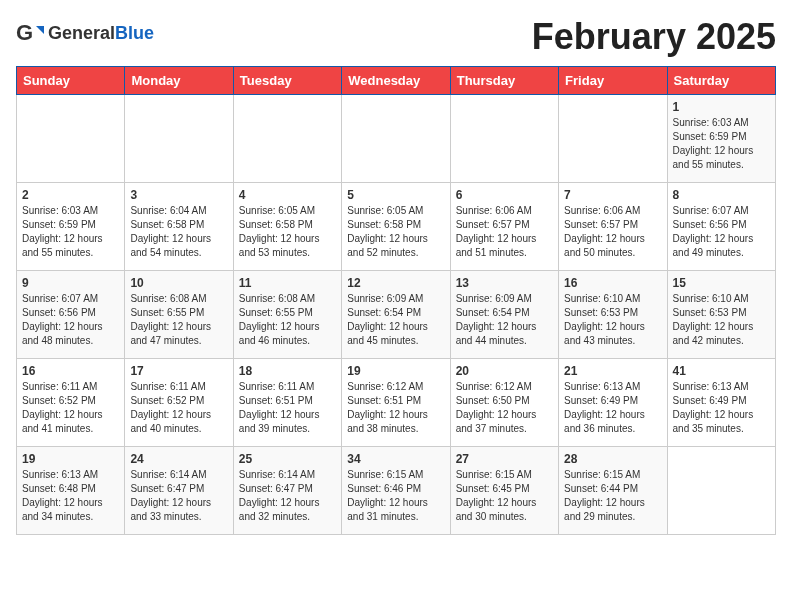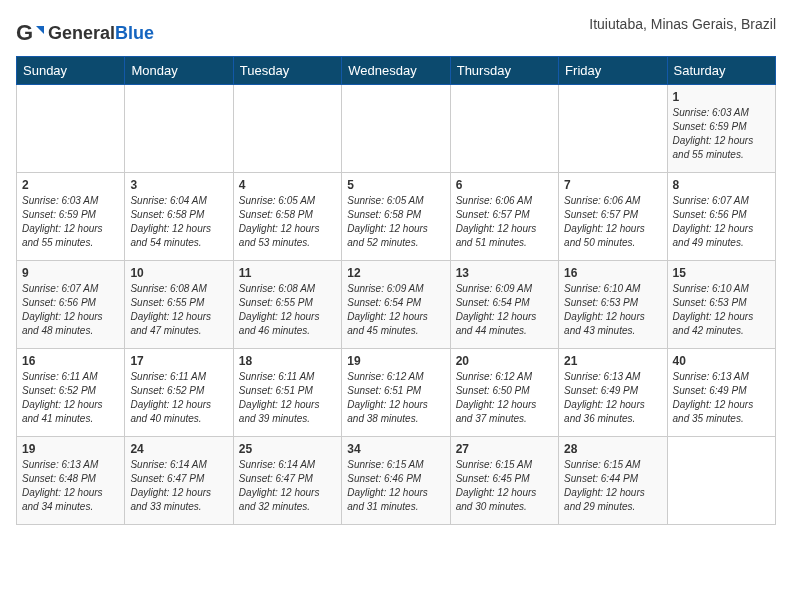--- a/index.html
+++ b/index.html
@@ -46,25 +46,25 @@
     .subtitle {
       font-size: 14px;
       color: #444;
     }
     .calendar-table {
       width: 100%;
       border-collapse: collapse;
       border: 1px solid #ccc;
     }
     .calendar-table th {
-      background-color: #0c4a6e;
+      background-color: #ef4444;
       color: #fff;
       padding: 6px 6px;
       font-size: 13px;
-      font-weight: normal;
+      font-weight: bold;
       text-align: left;
       border: 1px solid #1258a8;
     }
     .calendar-table td {
       width: calc(100% / 7);
       vertical-align: top;
       border: 1px solid #ccc;
       padding: 5px 5px 5px 5px;
       font-size: 10.5px;
       color: #333;
@@ -80,42 +80,41 @@
     .day-number {
       font-size: 12px;
       font-weight: bold;
       display: block;
       margin-bottom: 2px;
     }
     .day-info {
       font-size: 10px;
       line-height: 1.4;
       color: #333;
-      font-style: italic;
     }
     .empty-cell {
       background: #fff !important;
     }
   </style>
 </head>
 <body>
 
 <div class="header-section">
   <div class="logo">
     <svg class="logo-icon" viewBox="0 0 28 28" xmlns="http://www.w3.org/2000/svg">
       <text x="0" y="20" font-size="22" font-weight="bold" fill="#333">G</text>
       <polygon points="20,6 28,6 28,14" fill="#1565C0"></polygon>
     </svg>
     <div class="logo-text">
       <span class="logo-general">General</span>
       <span class="logo-blue">Blue</span>
     </div>
   </div>
   <div class="title-block">
-    <div class="subtitle">Ituiutaba, Minas Gerais, Brazil</div>
+    <div class="month-title">February 2025</div>
   </div>
 </div>
 
 <table class="calendar-table">
   <thead>
     <tr>
     <th>Sunday</th>
         <th>Monday</th>
         <th>Tuesday</th>
         <th>Wednesday</th>
@@ -279,21 +278,21 @@
 and 37 minutes.</div>
         </td>
         <td>
           <span class="day-number">21</span>
           <div class="day-info" style="white-space: pre-line;">Sunrise: 6:13 AM
 Sunset: 6:49 PM
 Daylight: 12 hours
 and 36 minutes.</div>
         </td>
         <td>
-          <span class="day-number">40</span>
+          <span class="day-number">41</span>
           <div class="day-info" style="white-space: pre-line;">Sunrise: 6:13 AM
 Sunset: 6:49 PM
 Daylight: 12 hours
 and 35 minutes.</div>
         </td>
       </tr>
       <tr>
         <td>
           <span class="day-number">19</span>
           <div class="day-info" style="white-space: pre-line;">Sunrise: 6:13 AM

